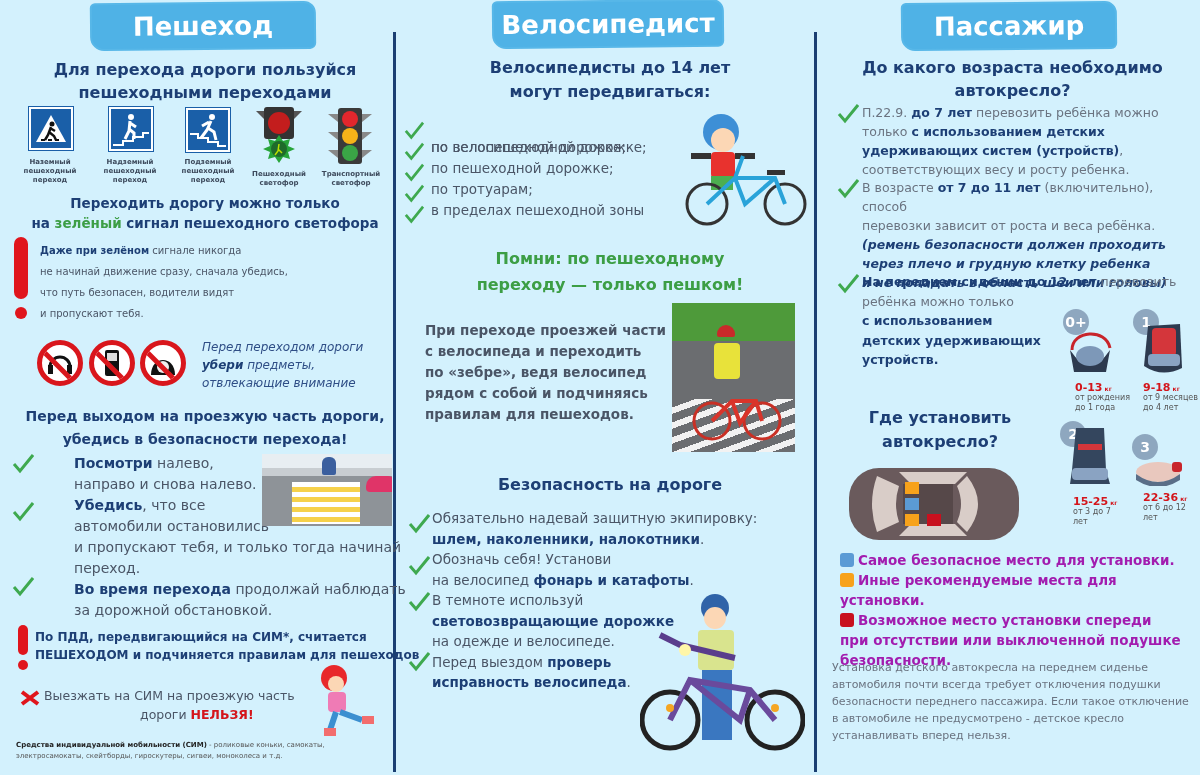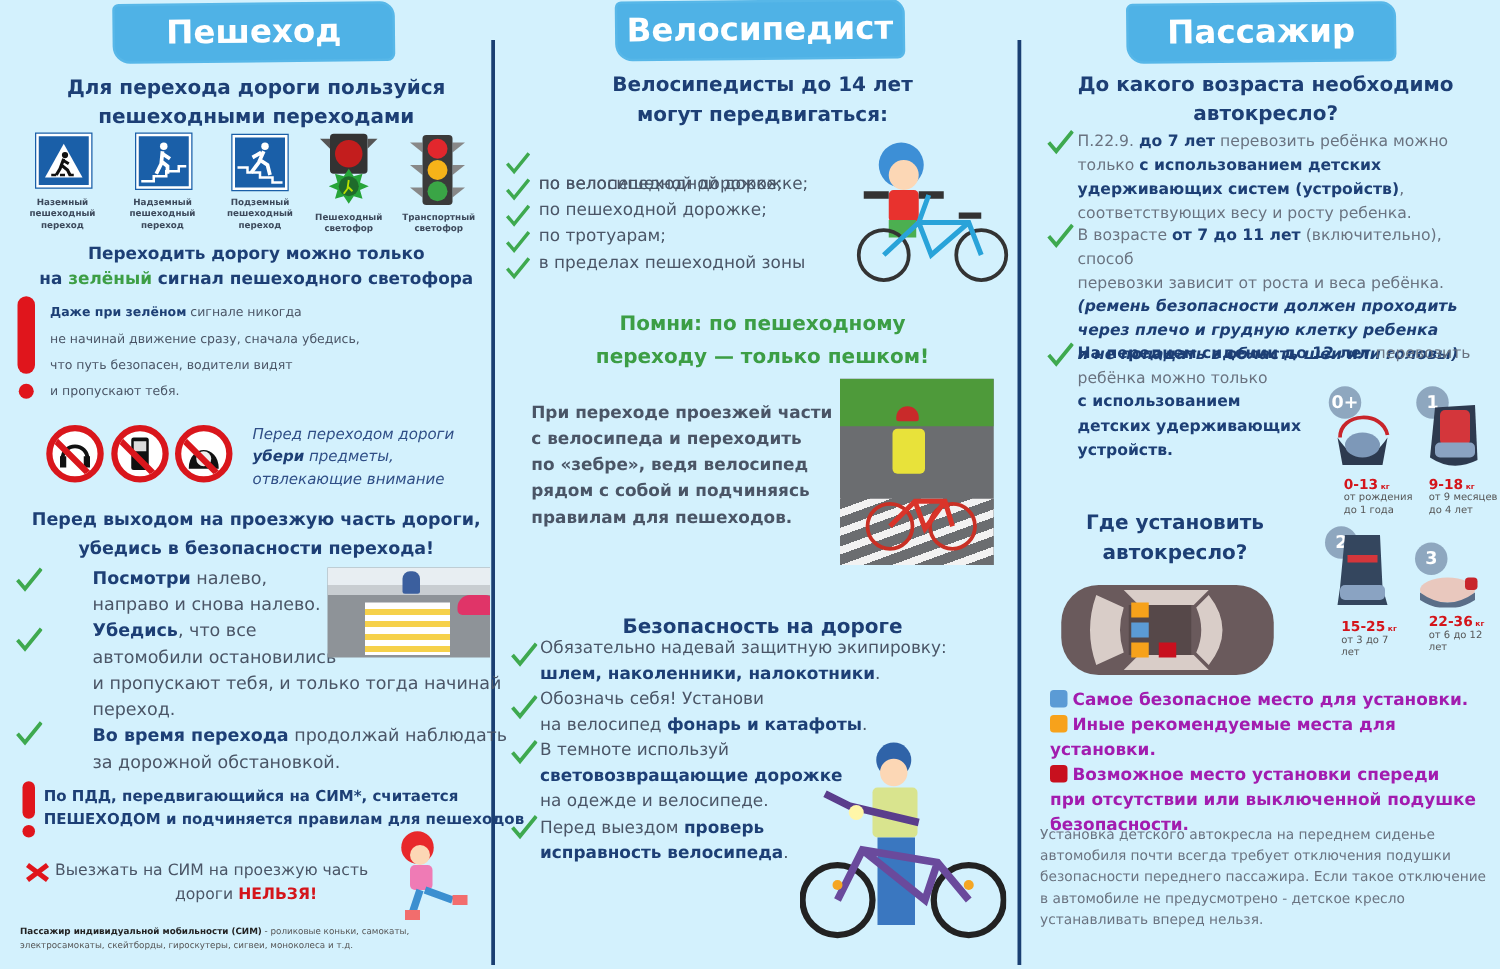--- a/index.html
+++ b/index.html
@@ -241,21 +241,21 @@
         <circle cx="24" cy="16" r="13" fill="#e8282b"></circle>
         <circle cx="26" cy="22" r="8" fill="#fcd7b5"></circle>
         <rect x="18" y="30" width="18" height="20" rx="4" fill="#ef7bb5"></rect>
         <path d="M26 50 L20 68 M30 50 L52 58" stroke="#3b8fd0" stroke-width="6"></path>
         <rect x="14" y="66" width="12" height="8" fill="#f26d6d"></rect>
         <rect x="52" y="54" width="12" height="8" fill="#f26d6d"></rect>
       </svg>
   </div>
 
   <div class="abs" style="left:16px; top:740px; font-size:7px; line-height:11px; color:#555; font-family:'DejaVu Sans',sans-serif;">
-    <div><span style="font-weight:bold; color:#222;">Пассажир индивидуальной мобильности (СИМ)</span><span> - роликовые коньки, самокаты,</span></div>
+    <div><span style="font-weight:bold; color:#222;">Средства индивидуальной мобильности (СИМ)</span><span> - роликовые коньки, самокаты,</span></div>
     <div>электросамокаты, скейтборды, гироскутеры, сигвеи, моноколеса и т.д.</div>
   </div>
 </section>
 
 <section>
   <div class="banner" style="left:494px; top:2px; width:228px;">
     <span>Велосипедист</span>
   </div>
 
   <div class="h-title abs" style="left:410px; top:56px; width:400px; font-size:16px; line-height:24px;">
@@ -328,21 +328,21 @@
     <div class="abs" style="left:0; top:96px; width:123px; height:53px; background:repeating-linear-gradient(160deg,#6b6d70 0 8px,#f2f2f2 8px 14px);"></div>
     <div class="abs" style="left:45px; top:22px; width:18px; height:12px; background:#c92a2a; border-radius:9px 9px 2px 2px;"></div>
     <div class="abs" style="left:42px; top:40px; width:26px; height:36px; background:#e8e23a; border-radius:4px;"></div>
     <svg class="abs" style="left:20px; top:80px;" width="90" height="60" viewBox="0 0 90 60">
         <circle cx="20" cy="38" r="18" stroke="#c93025" stroke-width="3" fill="none"></circle>
         <circle cx="70" cy="38" r="18" stroke="#c93025" stroke-width="3" fill="none"></circle>
         <path d="M20 38 L40 18 L64 18 L70 38 M40 18 L48 40 L64 18" stroke="#d9342a" stroke-width="4" fill="none"></path>
       </svg>
   </div>
 
-  <div class="h-title abs" style="left:410px; top:473px; width:400px; font-size:16px; line-height:24px;margin-top:16px;">
+  <div class="h-title abs" style="left:410px; top:473px; width:400px; font-size:16px; line-height:24px;">
     <div>Безопасность на дороге</div>
   </div>
 
   <svg class="check" style="left:408px; top:512px;" viewBox="0 0 22 22">
       <path d="M2 12 L8 19 L21 3" stroke="#3ea94f" stroke-width="3" fill="none"></path>
     </svg>
   <svg class="check" style="left:408px; top:554px;" viewBox="0 0 22 22">
       <path d="M2 12 L8 19 L21 3" stroke="#3ea94f" stroke-width="3" fill="none"></path>
     </svg>
   <svg class="check" style="left:408px; top:590px;" viewBox="0 0 22 22">

